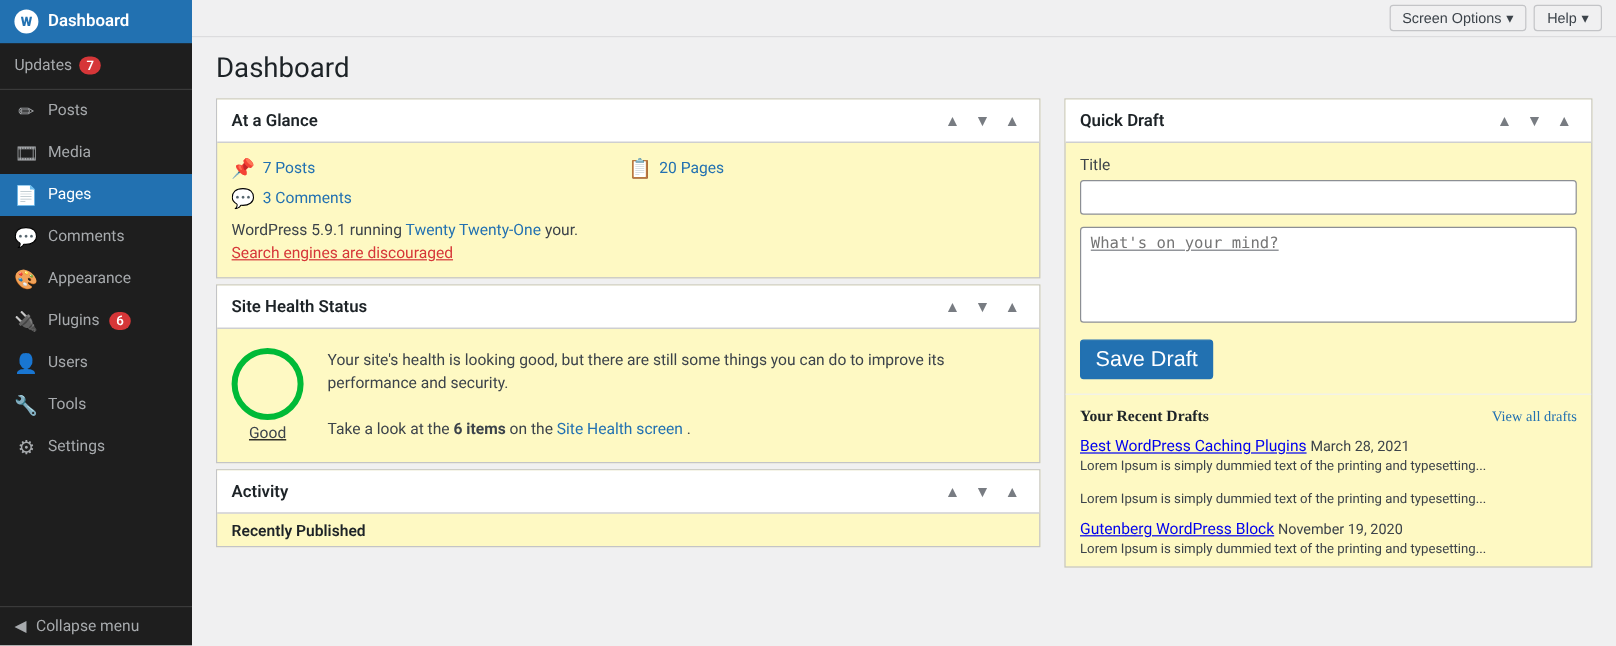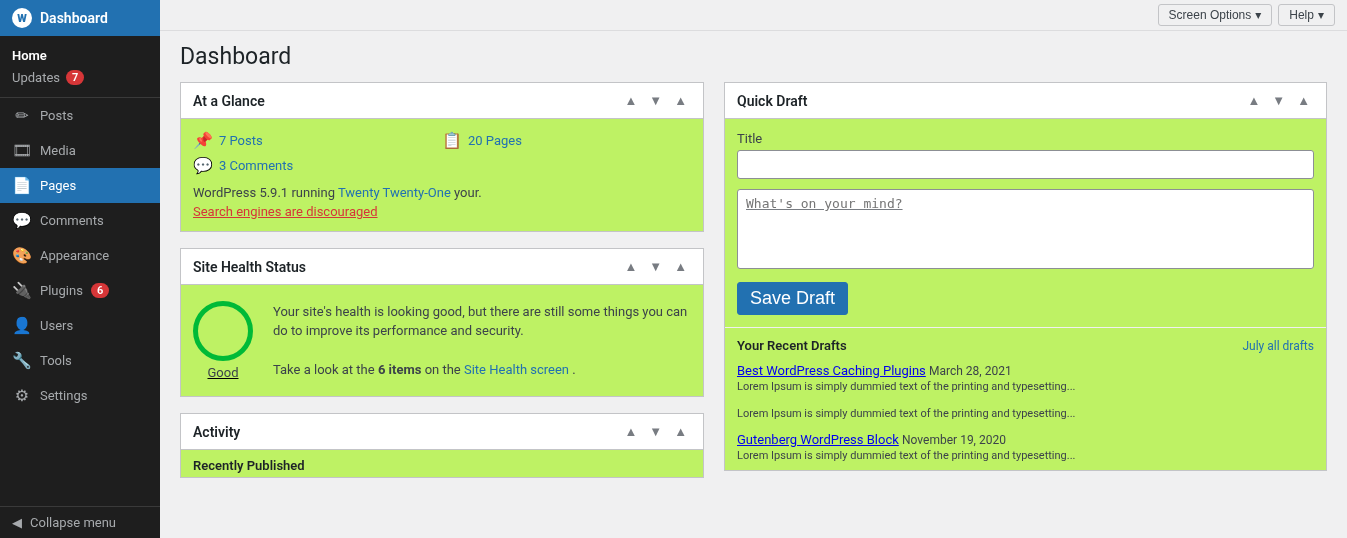--- a/index.html
+++ b/index.html
@@ -137,27 +137,27 @@
       color: #1d2327;
     }
 
     
     .dashboard-columns {
       display: flex;
       gap: 20px;
       flex: 1;
     }
     .col-left { flex: 1; display: flex; flex-direction: column; gap: 0; }
-    .col-right { width: 603px; display: flex; flex-direction: column; }
+    .col-right { width: 440px; display: flex; flex-direction: column; }
 
     
     .widget {
-      background: #bef264;
+      background: #fef9c3;
       border: 1px solid #c3c4c7;
-      margin-bottom: 16px;
+      margin-bottom: 5px;
     }
     .widget-header {
       display: flex;
       align-items: center;
       justify-content: space-between;
       padding: 8px 12px;
       border-bottom: 1px solid #c3c4c7;
       background: #fff;
     }
     .widget-header h2 {
@@ -240,20 +240,21 @@
       padding: 5px 12px;
       font-size: 18px;
       cursor: pointer;
     }
 
     
     .recent-drafts-header {
       display: flex; justify-content: space-between; align-items: center;
       padding: 10px 12px 6px;
       border-top: 1px solid #f0f0f1;
+      font-family: Liberation Serif, serif;
     }
     .recent-drafts-header h3 { font-size: 13px; font-weight: 600; color: #1d2327; }
     .recent-drafts-header a { color: #2271b1; text-decoration: none; font-size: 12px; }
     .draft-item { padding: 4px 12px 8px; }
     .draft-item-date { color: #3c434a; font-size: 12px; display: inline; }
     .draft-item-preview { color: #3c434a; font-size: 11px; margin-top: 2px; }
 
     
     ::-webkit-scrollbar { width: 6px; }
     ::-webkit-scrollbar-track { background: #f0f0f1; }
@@ -264,21 +265,20 @@
 
 <div id="sidebar">
   <div id="sidebar-header">
     <div class="wp-logo">
       <span>W</span>
     </div>
     <span>Dashboard</span>
   </div>
 
   <div class="sidebar-section-home">
-    <div class="sidebar-home-label">Home</div>
     <div class="sidebar-updates">
       <span>Updates</span>
       <span class="badge">7</span>
     </div>
   </div>
 
   <div class="sidebar-menu">
 
     <div class="sidebar-item">
       <span class="menu-icon">✏</span>
@@ -445,21 +445,21 @@
           </div>
           <div class="quick-draft-body">
             <div class="qd-label">Title</div>
             <input type="text" class="qd-input" style="">
             <textarea class="qd-textarea" placeholder="What's on your mind?" style=""></textarea>
             <button class="save-draft-btn">Save Draft</button>
           </div>
 
           <div class="recent-drafts-header">
             <h3>Your Recent Drafts</h3>
-            <a href="#">July all drafts</a>
+            <a href="#">View all drafts</a>
           </div>
 
           <div class="draft-item">
             <div>
               <a href="#">Best WordPress Caching Plugins</a>
               <span class="draft-item-date"> March 28, 2021</span>
             </div>
             <div class="draft-item-preview">Lorem Ipsum is simply dummied text of the printing and typesetting...</div>
           </div>
 

